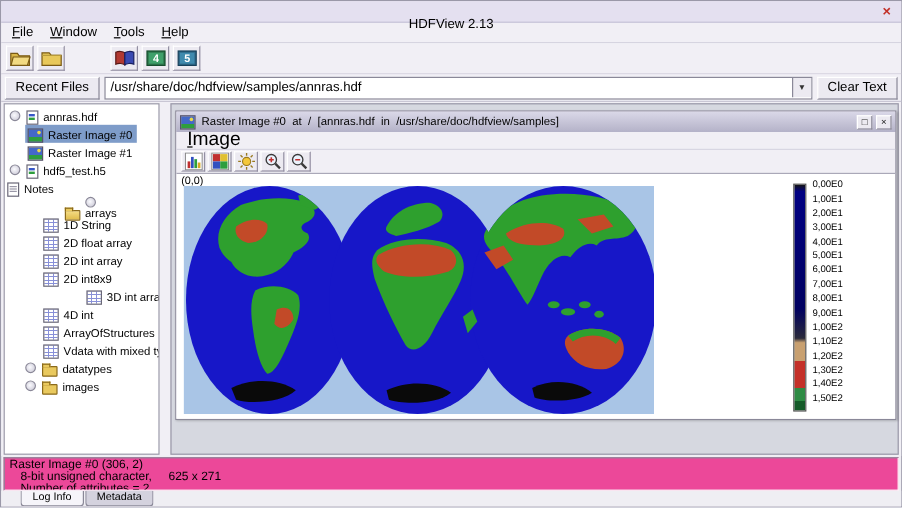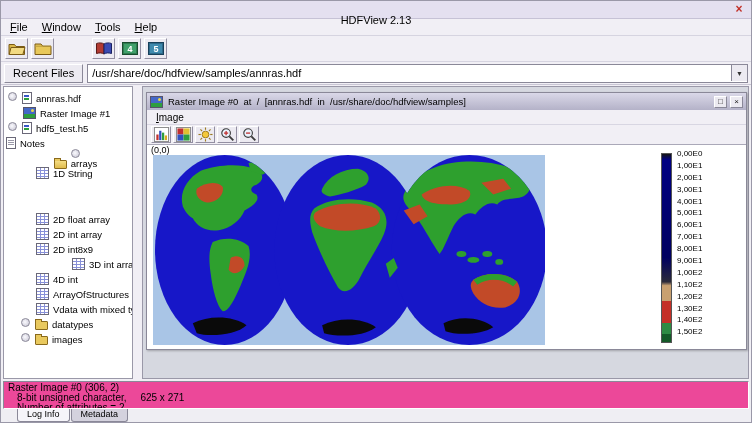--- a/index.html
+++ b/index.html
@@ -51,21 +51,21 @@
   .icon-folder::before,.icon-folder-open::before{content:"";position:absolute;left:-1px;top:-3px;width:5px;height:2px;background:#E9C95E;border:1px solid #8A6A1C;border-bottom:none;}
   .icon-folder-open{background:linear-gradient(180deg,#F4DC84,#E0BC4C);}
   .icon-table{background:#FFF;border:1px solid #6A6878;background-image:repeating-linear-gradient(180deg,transparent 0 2px,#8890D8 2px 3px),repeating-linear-gradient(90deg,transparent 0 3px,#8890D8 3px 4px);}
 
   
   .iframe{position:absolute;left:3px;top:5px;width:601px;height:258px;background:#EDECF2;border:1px solid #8A8898;box-shadow:1px 1px 2px rgba(0,0,0,.25);display:flex;flex-direction:column;}
   .iframe-title{height:17px;flex:0 0 17px;background:linear-gradient(180deg,#DAD8E8,#B4B2C8);display:flex;align-items:center;padding:0 3px;gap:3px;}
   .ft-text{flex:1;font-size:9.5px;white-space:pre;overflow:hidden;}
   .fbtn{width:13px;height:12px;flex:0 0 13px;background:#ECEAF1;border:1px solid;border-color:#FFF #8A8898 #8A8898 #FFF;font-size:8px;line-height:10px;text-align:center;color:#222;}
   .iframe-menubar{height:15px;flex:0 0 15px;display:flex;align-items:center;background:#F1EFF5;border-bottom:1px solid #D8D6E2;padding-left:4px;}
-  .iframe-menubar .menu-item{font-size:10px;padding:0 5px;}
+  .iframe-menubar .menu-item{font-size:16px;padding:0 5px;}
   .iframe-toolbar{height:19px;flex:0 0 19px;display:flex;align-items:center;gap:2px;padding:1px 4px;background:#F1EFF5;}
   .ibtn{width:20px;height:17px;display:flex;align-items:center;justify-content:center;background:#ECEAF1;border:1px solid;border-color:#FFF #938FA2 #938FA2 #FFF;}
   .iframe-content{flex:1;background:#FFF;border-top:1px solid #AAA8B8;position:relative;overflow:hidden;}
   .coords{position:absolute;left:4px;top:0;font-size:9px;}
   .mapwrap{position:absolute;left:6px;top:10px;width:392px;height:190px;}
   .mapwrap svg{display:block;width:100%;height:100%;}
   .m-bg{fill:var(--map-bg,#A9C5E6);}
   .m-ocean{fill:var(--ocean,#1717C8);}
   .m-land{fill:var(--land,#2EA02E);}
   .m-arid{fill:var(--arid,#C24A28);}
@@ -136,31 +136,39 @@
       </svg>
     </span>
   </div>
 
   <div class="recentbar">
     <button class="btn">Recent Files</button>
     <div class="combo">
       <span class="combo-text">/usr/share/doc/hdfview/samples/annras.hdf</span>
       <span class="combo-arrow">▼</span>
     </div>
+    <button class="btn">Clear Text</button>
   </div>
 
   <div class="main">
     <div class="treepanel">
         <div class="tree-item" style="padding-left: 4px;">
     <span class="handle handle-minus"></span>
     <span class="sel-wrap">
       <span class="icon icon-file"></span>
       <span class="tree-label">annras.hdf</span>
     </span>
   </div>
+        <div class="tree-item selected" style="padding-left: 17px;">
+
+    <span class="sel-wrap">
+      <span class="icon icon-image"></span>
+      <span class="tree-label">Raster Image #0</span>
+    </span>
+  </div>
         <div class="tree-item" style="padding-left: 17px;">
 
     <span class="sel-wrap">
       <span class="icon icon-image"></span>
       <span class="tree-label">Raster Image #1</span>
     </span>
   </div>
         <div class="tree-item" style="padding-left: 4px;">
     <span class="handle handle-minus"></span>
     <span class="sel-wrap">
@@ -182,21 +190,21 @@
       <span class="tree-label">arrays</span>
     </span>
   </div>
         <div class="tree-item" style="padding-left: 30px;">
 
     <span class="sel-wrap">
       <span class="icon icon-table"></span>
       <span class="tree-label">1D String</span>
     </span>
   </div>
-        <div class="tree-item" style="padding-left: 30px; margin-top: 31px;">
+        <div class="tree-item" style="padding-left: 30px;">
 
     <span class="sel-wrap">
       <span class="icon icon-table"></span>
       <span class="tree-label">2D float array</span>
     </span>
   </div>
         <div class="tree-item" style="padding-left: 30px;">
 
     <span class="sel-wrap">
       <span class="icon icon-table"></span>

